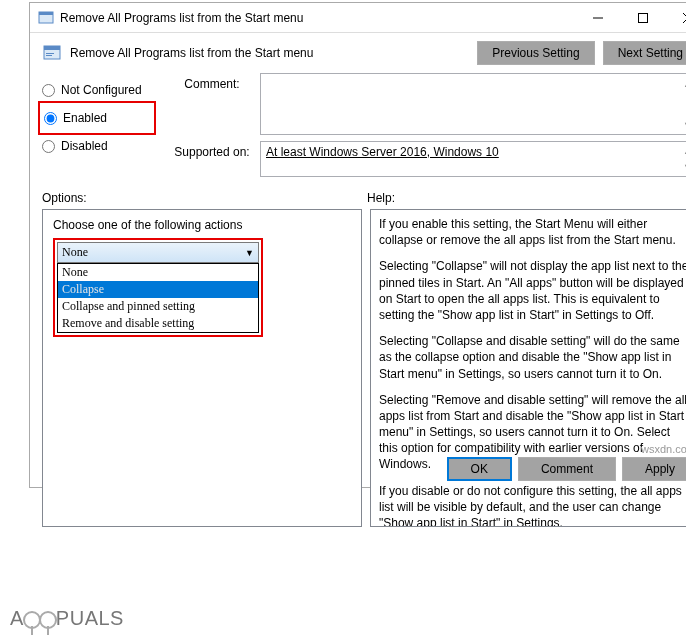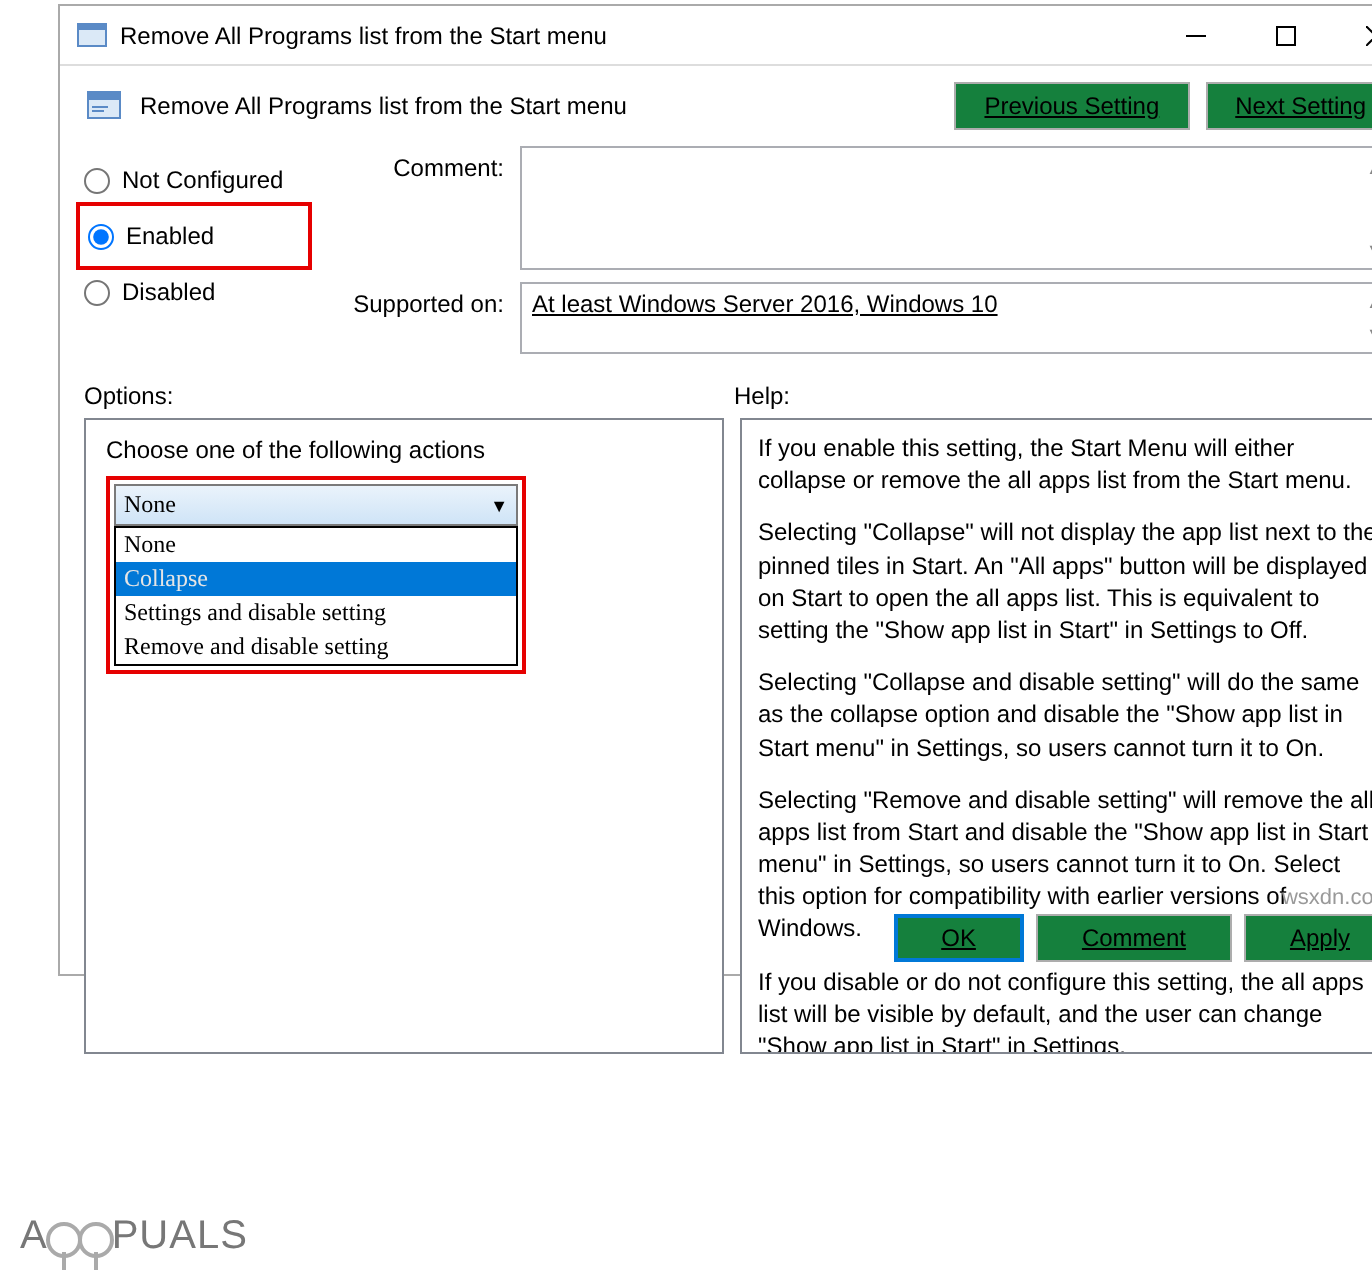--- a/index.html
+++ b/index.html
@@ -8,31 +8,31 @@
     .window { border: 1px solid #aaa; width: 682px; height: 486px; position: absolute; top: 2px; left: 2px; background: #fff; margin-left: 27px; }
     
     .titlebar { height: 30px; display: flex; align-items: center; border-bottom: 1px solid #ddd; }
     .titlebar-icon { width: 16px; height: 16px; margin: 0 6px 0 8px; }
     .titlebar-text { flex: 1; font-size: 12px; }
     .winbtn { width: 45px; height: 29px; display: flex; align-items: center; justify-content: center; }
     
     .header-row { display: flex; align-items: center; padding: 8px 12px 4px 12px; gap: 8px; }
     .header-icon { width: 20px; height: 20px; }
     .header-title { flex: 1; font-size: 12px; }
-    .btn { border: 1px solid #adadad; background: #15803d; padding: 4px 14px; font-size: 12px; font-family: inherit; cursor: default; text-decoration: underline; }
+    .btn { border: 1px solid #adadad; background: #a3a3a3; padding: 4px 14px; font-size: 12px; font-family: inherit; cursor: default; }
     
     .config-area { display: flex; padding: 4px 12px 0 12px; gap: 20px; }
     .radio-col { width: 110px; padding-top: 4px; }
     .radio-row { display: flex; align-items: center; gap: 6px; padding: 6px 0; }
     .radio-row input { margin: 0; }
     .highlight-red { border: 2px solid #e60000; padding: 2px 4px; margin: -2px -4px; }
     
     .fields-col { flex: 1; }
     .field-row { display: flex; align-items: flex-start; gap: 8px; margin-bottom: 6px; }
-    .field-label { width: 80px; text-align: right; padding-top: 4px; }
+    .field-label { width: 80px; text-align: center; padding-top: 4px; }
     .textarea-box { flex: 1; border: 1px solid #abadb3; height: 62px; position: relative; background: #fff; }
     .textarea-box.short { height: 36px; }
     .textarea-content { padding: 3px 20px 3px 5px; font-size: 12px; text-decoration: underline; }
     .scroll-btns { position: absolute; right: 1px; top: 1px; bottom: 1px; width: 17px; display: flex; flex-direction: column; justify-content: space-between; }
     .scroll-arrow { height: 17px; color: #888; display:flex; align-items:center; justify-content:center; font-size:9px; }
     
     .mid-labels { display: flex; padding: 8px 12px 4px 12px; }
     .mid-labels .left { width: 325px; }
     
     .panels { display: flex; padding: 0 12px 6px 12px; gap: 8px; }
@@ -154,21 +154,21 @@
         <div class="choose-label">Choose one of the following actions</div>
         <div class="dropdown-wrap">
           <div class="dropdown">
             <div class="dd-selected">
               <span>None</span>
               <span class="dd-caret">▼</span>
             </div>
             <div class="dd-list">
               <div class="dd-item">None</div>
               <div class="dd-item selected">Collapse</div>
-              <div class="dd-item">Settings and disable setting</div>
+              <div class="dd-item">Collapse and pinned setting</div>
               <div class="dd-item">Remove and disable setting</div>
             </div>
           </div>
         </div>
       </div>
     </div>
     <div class="panel right">
       <p>If you enable this setting, the Start Menu will either collapse or remove the all apps list from the Start menu.</p>
       <p>Selecting "Collapse" will not display the app list next to the pinned tiles in Start. An "All apps" button will be displayed on Start to open the all apps list. This is equivalent to setting the "Show app list in Start" in Settings to Off.</p>
       <p>Selecting "Collapse and disable setting" will do the same as the collapse option and disable the "Show app list in Start menu" in Settings, so users cannot turn it to On.</p>

